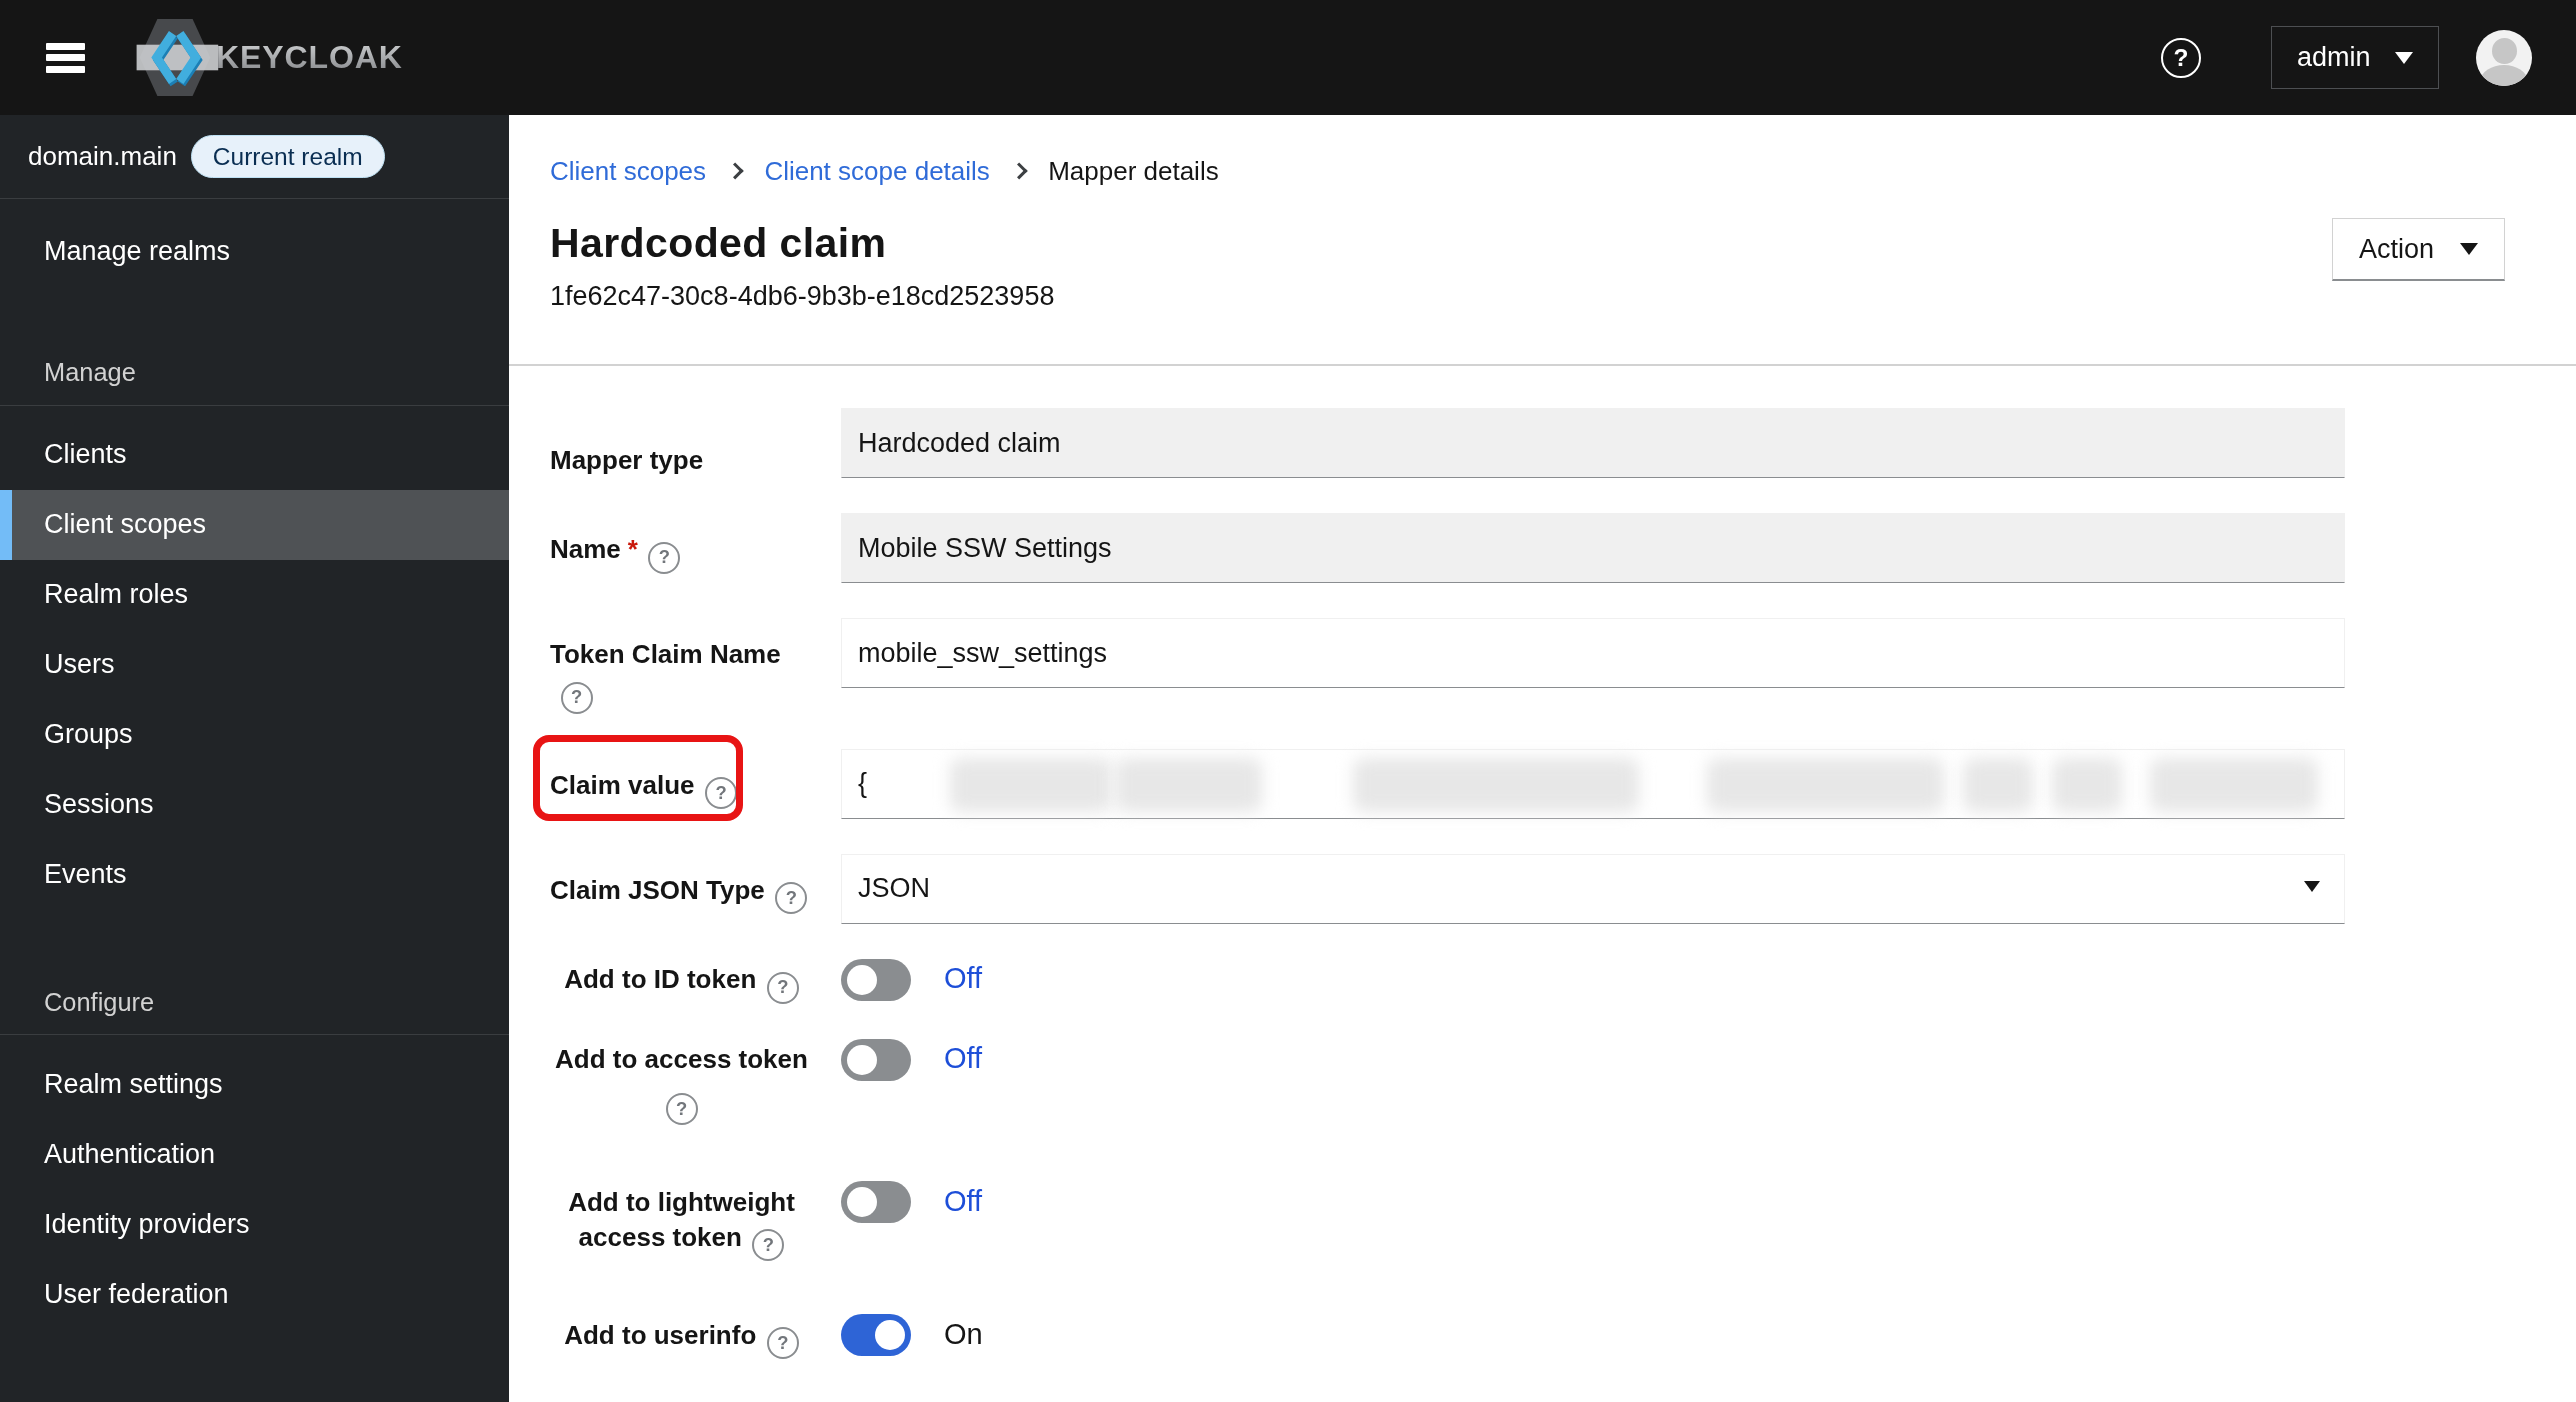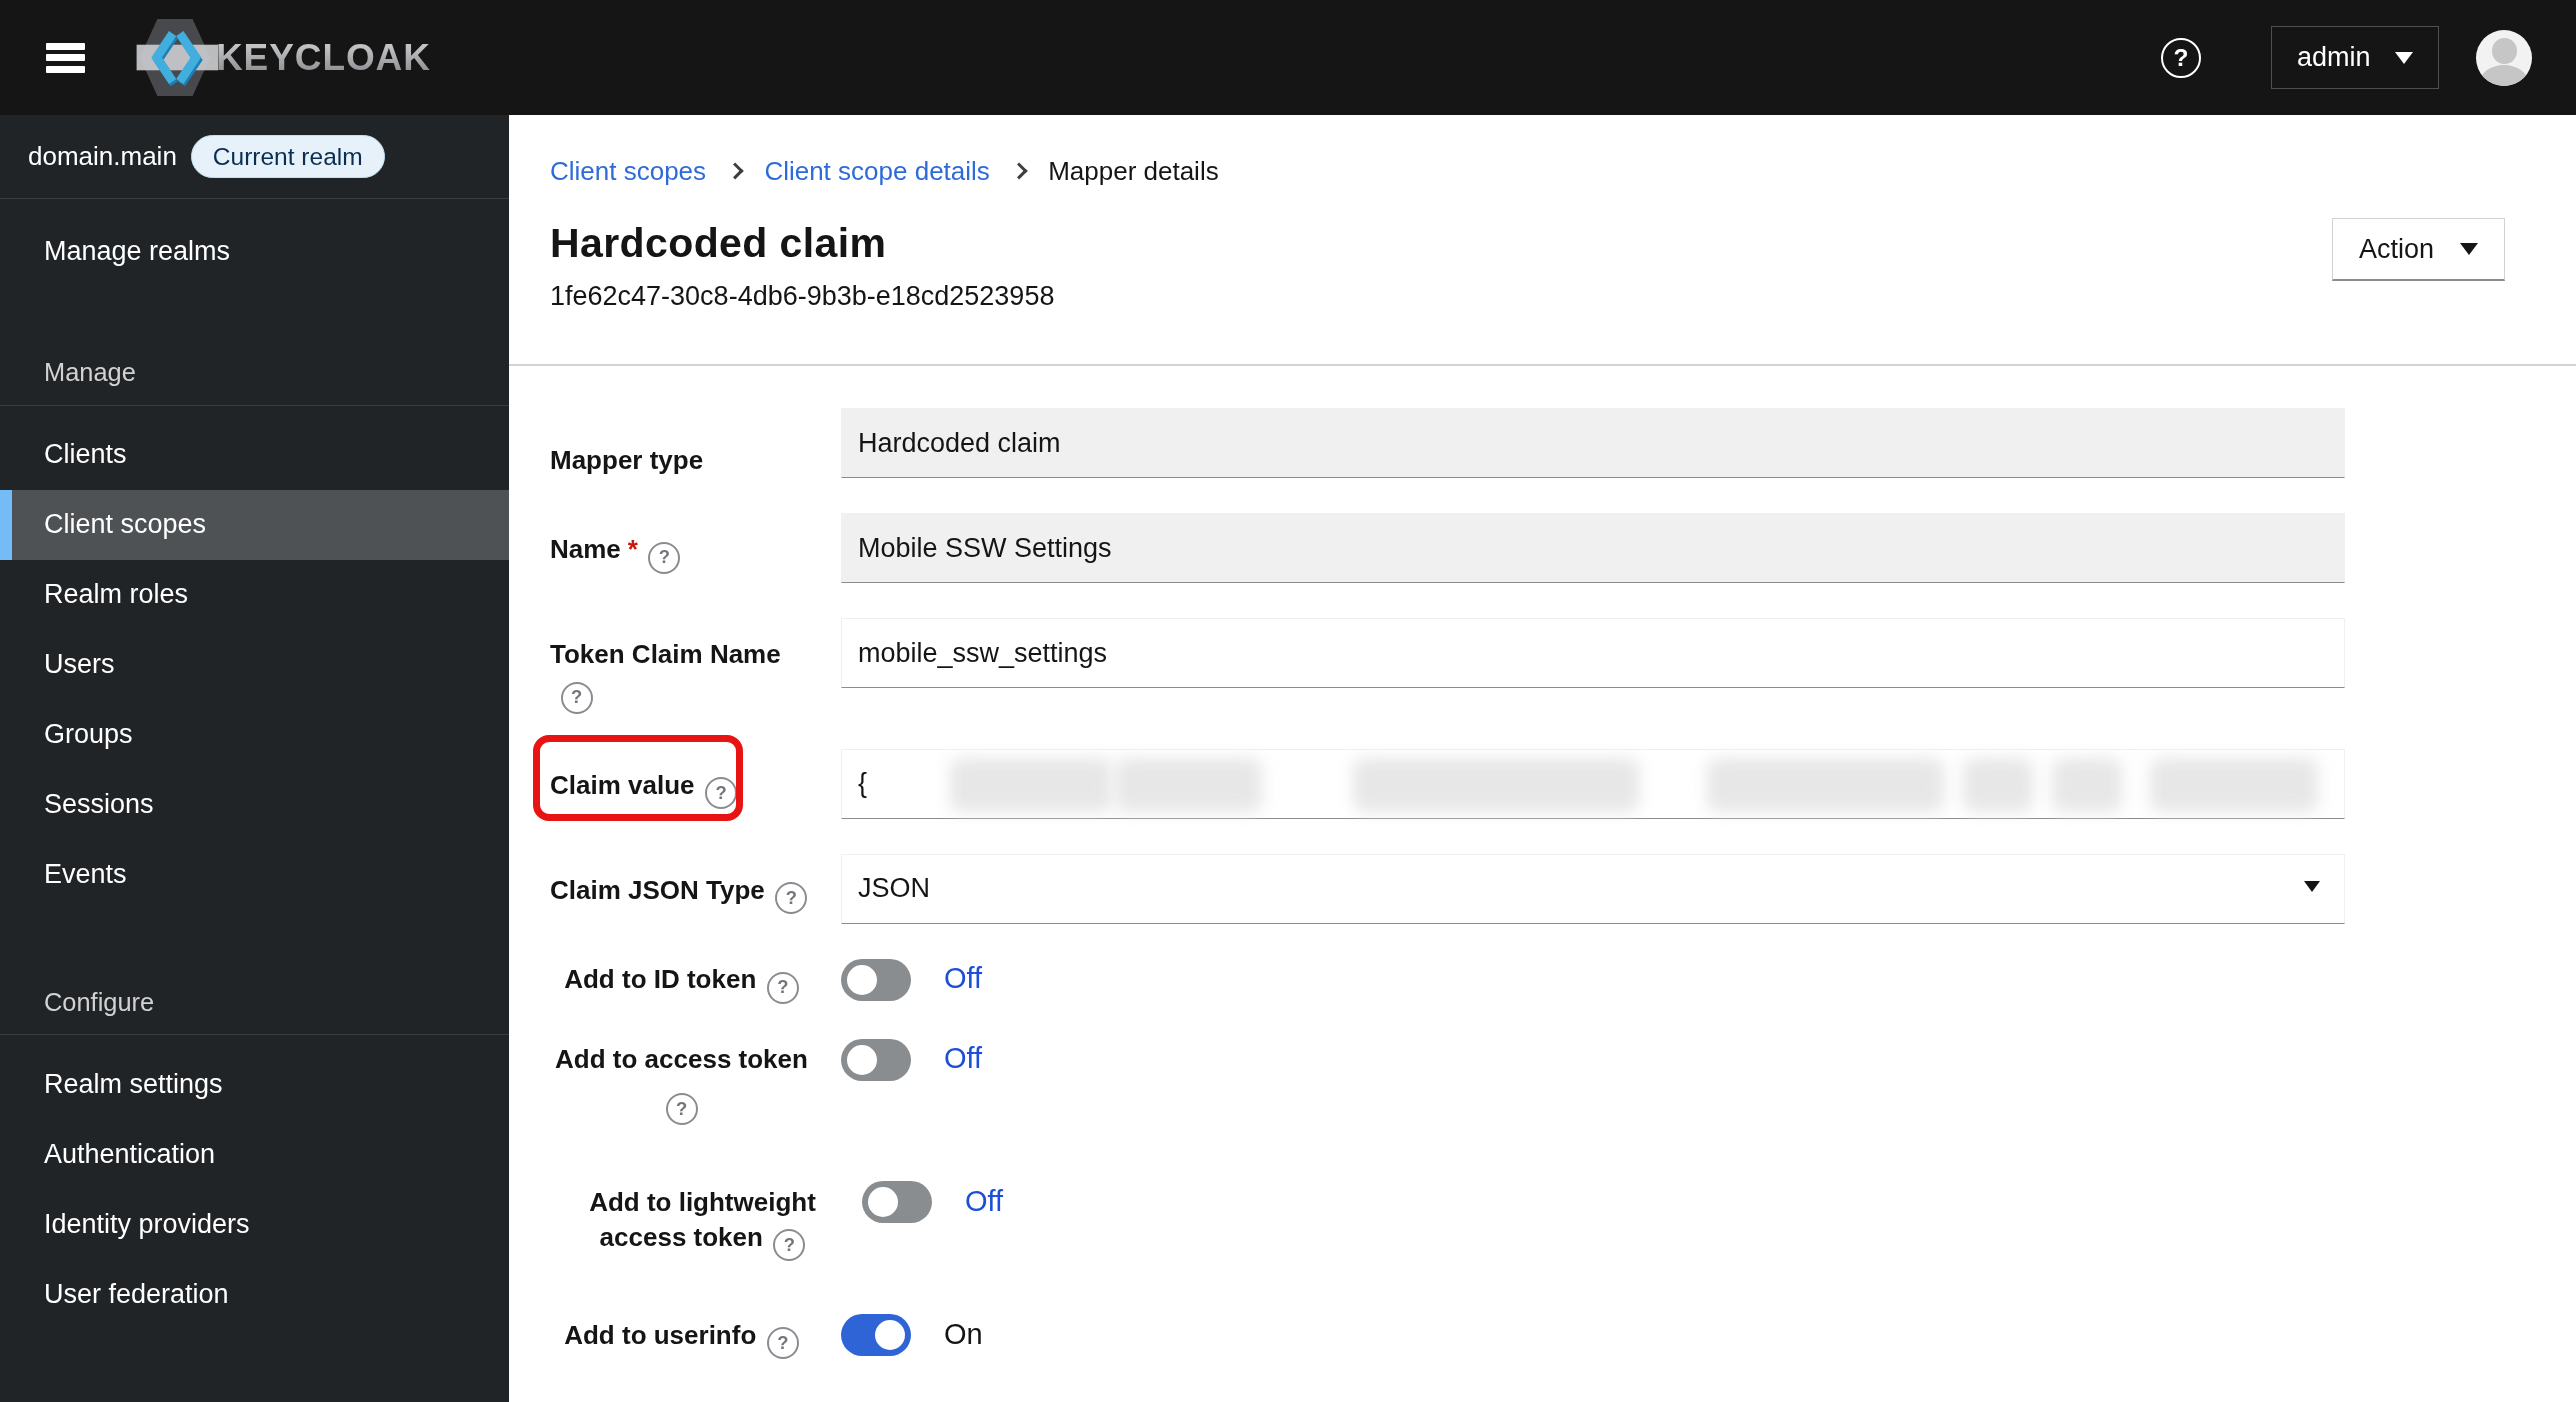--- a/index.html
+++ b/index.html
@@ -10,21 +10,21 @@
   *{box-sizing:border-box; font-family:"Liberation Sans", sans-serif;}
   html,body{margin:0;padding:0;}
   body{width:2576px;height:1402px;overflow:hidden;position:relative;background:#fff;color:var(--ink);}
 
   
   .masthead{position:absolute;left:0;top:0;width:2576px;height:115px;background:#151515;display:flex;align-items:center;z-index:30;}
   .burger{margin-left:46px;width:39px;height:30px;display:flex;flex-direction:column;justify-content:space-between;cursor:pointer;}
   .burger span{display:block;height:7px;background:#fff;border-radius:0.9px;}
   .logo{display:flex;align-items:center;margin-left:42px;}
   .logo svg{display:block;}
-  .logo-text{font-size:37px;font-weight:700;letter-spacing:0.9px;margin-left:-7px;
+  .logo-text{font-size:32px;font-weight:700;letter-spacing:0.9px;margin-left:-7px;
     background:linear-gradient(180deg,#c2c4c6 20%,#8d8f92 85%);-webkit-background-clip:text;background-clip:text;color:transparent;text-decoration:underline;}
   .m-right{margin-left:auto;display:flex;align-items:center;margin-right:44px;}
   .help-circ{width:40px;height:40px;border:2.6px solid #fff;border-radius:50%;color:#fff;font-size:24.5px;font-weight:700;display:flex;align-items:center;justify-content:center;cursor:pointer;}
   .user-dd{margin-left:70px;height:63px;min-width:168px;border:1.8px solid #4d4f52;display:flex;align-items:center;justify-content:center;padding:0 23px;color:#fff;font-size:27px;cursor:pointer;}
   .caret{width:0;height:0;border-left:9.6px solid transparent;border-right:9.6px solid transparent;border-top:12.3px solid currentColor;margin-left:24.5px;}
   .avatar{margin-left:37px;width:56px;height:56px;border-radius:50%;background:#f2f2f2;overflow:hidden;position:relative;cursor:pointer;}
   .avatar .head{position:absolute;left:16px;top:8.8px;width:24.5px;height:26px;border-radius:50%;background:#c6c6c6;}
   .avatar .body{position:absolute;left:5.3px;top:35px;width:46px;height:30px;border-radius:50% 50% 0 0;background:#c6c6c6;}
 
   
@@ -64,21 +64,21 @@
   .annotation{position:absolute;left:-17.5px;top:-14px;width:210px;height:86px;border:7px solid var(--annotation-red);border-radius:16px;pointer-events:none;}
 
   .trow{display:flex;margin-top:35px;}
   .trow .flabel{padding-top:3.5px;text-align:center;}
   .switch{width:70px;height:42px;border-radius:21px;background:#8a8d90;position:relative;flex-shrink:0;cursor:pointer;}
   .switch .knob{position:absolute;left:6.1px;top:6.1px;width:30px;height:30px;border-radius:50%;background:#fff;}
   .switch.on{background:var(--toggle-on);}
   .switch.on .knob{left:auto;right:6.1px;}
   .tstate{margin-left:33px;font-size:29px;color:#1d4ed8;padding-top:3.5px;}
   .switch.on + .tstate{color:var(--ink);}
-  .mt-lw{margin-top:56px;margin-left:21px;} .mt-ui{margin-top:53px;}
+  .mt-lw{margin-top:56px;} .mt-ui{margin-top:53px;}
 </style>
 </head>
 <body>
 
 <header class="masthead">
   <div class="burger">
       <span></span>
       <span></span>
       <span></span>
     </div>

